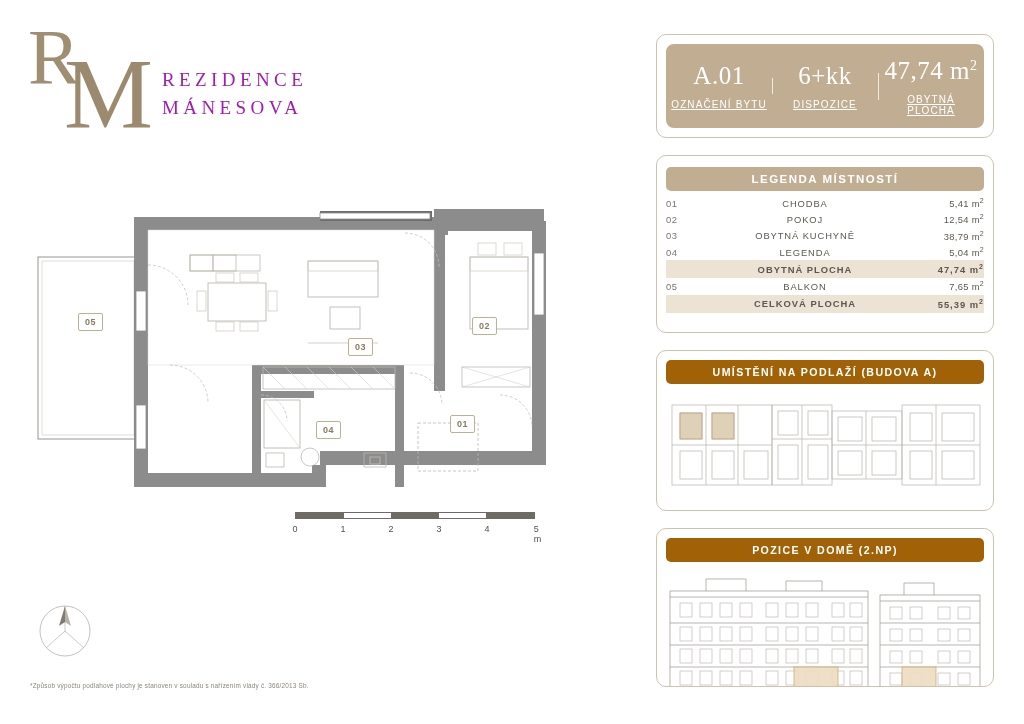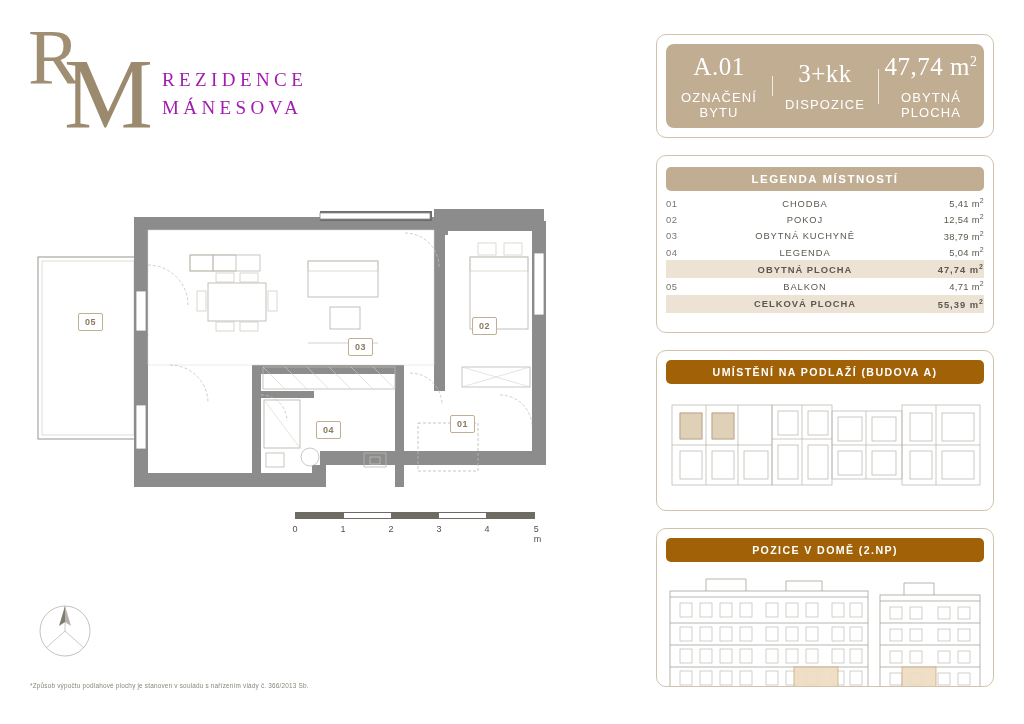--- a/index.html
+++ b/index.html
@@ -111,23 +111,24 @@
     font-size: 25px;
     letter-spacing: 0.5px;
     margin-bottom: 9px;
     white-space: nowrap;
   }
   .hdr-big .sup {
     font-size: 14px;
     vertical-align: super;
   }
   .hdr-small {
-    font-size: 13px;
+    font-size: 10px;
     letter-spacing: 1.1px;
     text-transform: uppercase;
+    text-decoration: underline;
   }
 
   
   .legend-panel {
     margin-top: 17px;
     padding: 11px 9px 19px 9px;
   }
   .legend-title {
     background: #c0ad92;
     color: #ffffff;
@@ -420,21 +421,21 @@
 
   <div class="right-col">
 
     <div class="panel hdr-panel">
       <div class="hdr-inner">
         <div class="hdr-cell">
           <div class="hdr-big">A.01</div>
           <div class="hdr-small">OZNAČENÍ BYTU</div>
         </div>
         <div class="hdr-cell">
-          <div class="hdr-big">3+kk</div>
+          <div class="hdr-big">6+kk</div>
           <div class="hdr-small">DISPOZICE</div>
         </div>
         <div class="hdr-cell">
           <div class="hdr-big">
             <span>47,74 m</span><span class="sup">2</span>
           </div>
           <div class="hdr-small">OBYTNÁ PLOCHA</div>
         </div>
       </div>
     </div>
@@ -464,21 +465,21 @@
             <td class="lg-area"><span>5,04</span> m<span class="sup2">2</span></td>
           </tr>
           <tr class="sum">
             <td class="lg-num"></td>
             <td class="lg-name">OBYTNÁ PLOCHA</td>
             <td class="lg-area"><span>47,74</span> m<span class="sup2">2</span></td>
           </tr>
           <tr>
             <td class="lg-num">05</td>
             <td class="lg-name">BALKON</td>
-            <td class="lg-area"><span>4,71</span> m<span class="sup2">2</span></td>
+            <td class="lg-area"><span>7,65</span> m<span class="sup2">2</span></td>
           </tr>
           <tr class="sum">
             <td class="lg-num"></td>
             <td class="lg-name">CELKOVÁ PLOCHA</td>
             <td class="lg-area"><span>55,39</span> m<span class="sup2">2</span></td>
           </tr>
         </tbody>
       </table>
     </div>
 

